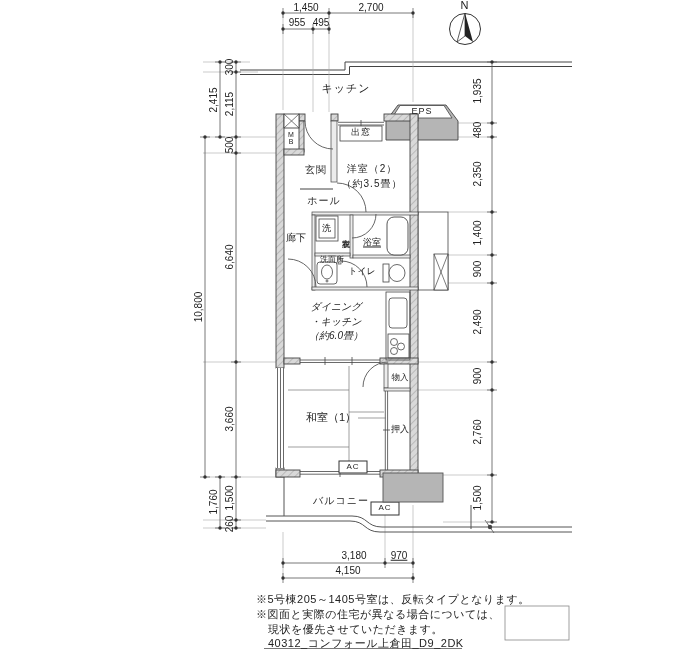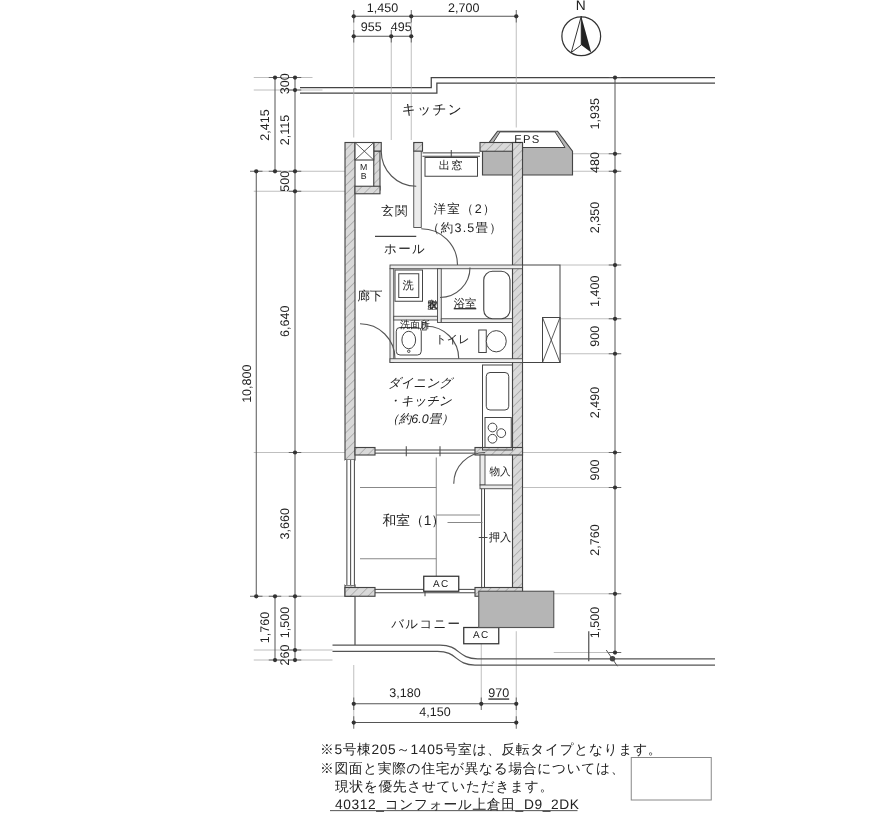--- a/index.html
+++ b/index.html
@@ -308,21 +308,21 @@
   <span class="rot dim" style="left:477px;top:91px;">1,935</span>
   <span class="rot dim" style="left:477px;top:130px;">480</span>
   <span class="rot dim" style="left:477px;top:174px;">2,350</span>
   <span class="rot dim" style="left:477px;top:233px;">1,400</span>
   <span class="rot dim" style="left:477px;top:269px;">900</span>
   <span class="rot dim" style="left:477px;top:322px;">2,490</span>
   <span class="rot dim" style="left:477px;top:376px;">900</span>
   <span class="rot dim" style="left:477px;top:432px;">2,760</span>
   <span class="rot dim" style="left:477px;top:498px;">1,500</span>
 
-  <span class="lbl dim" style="left:324px;top:556px;">3,180</span>
+  <span class="lbl dim" style="left:354px;top:556px;">3,180</span>
   <span class="lbl dim" style="left:399px;top:556px;text-decoration:underline;">970</span>
   <span class="lbl dim" style="left:348px;top:571px;">4,150</span>
 
   <span class="lbl" style="left:346px;top:89px;font-size:11px;">キッチン</span>
   <span class="lbl" style="left:422px;top:112px;font-size:9px;letter-spacing:1px;">EPS</span>
   <span class="lbl" style="left:361px;top:133px;font-size:9px;">出窓</span>
   <span class="lbl vert" style="left:291px;top:138px;font-size:7px;">MB</span>
   <span class="lbl" style="left:316px;top:170px;font-size:10px;">玄関</span>
   <span class="lbl" style="left:372px;top:176px;font-size:10px;">洋室（2）
 （約3.5畳）</span>

